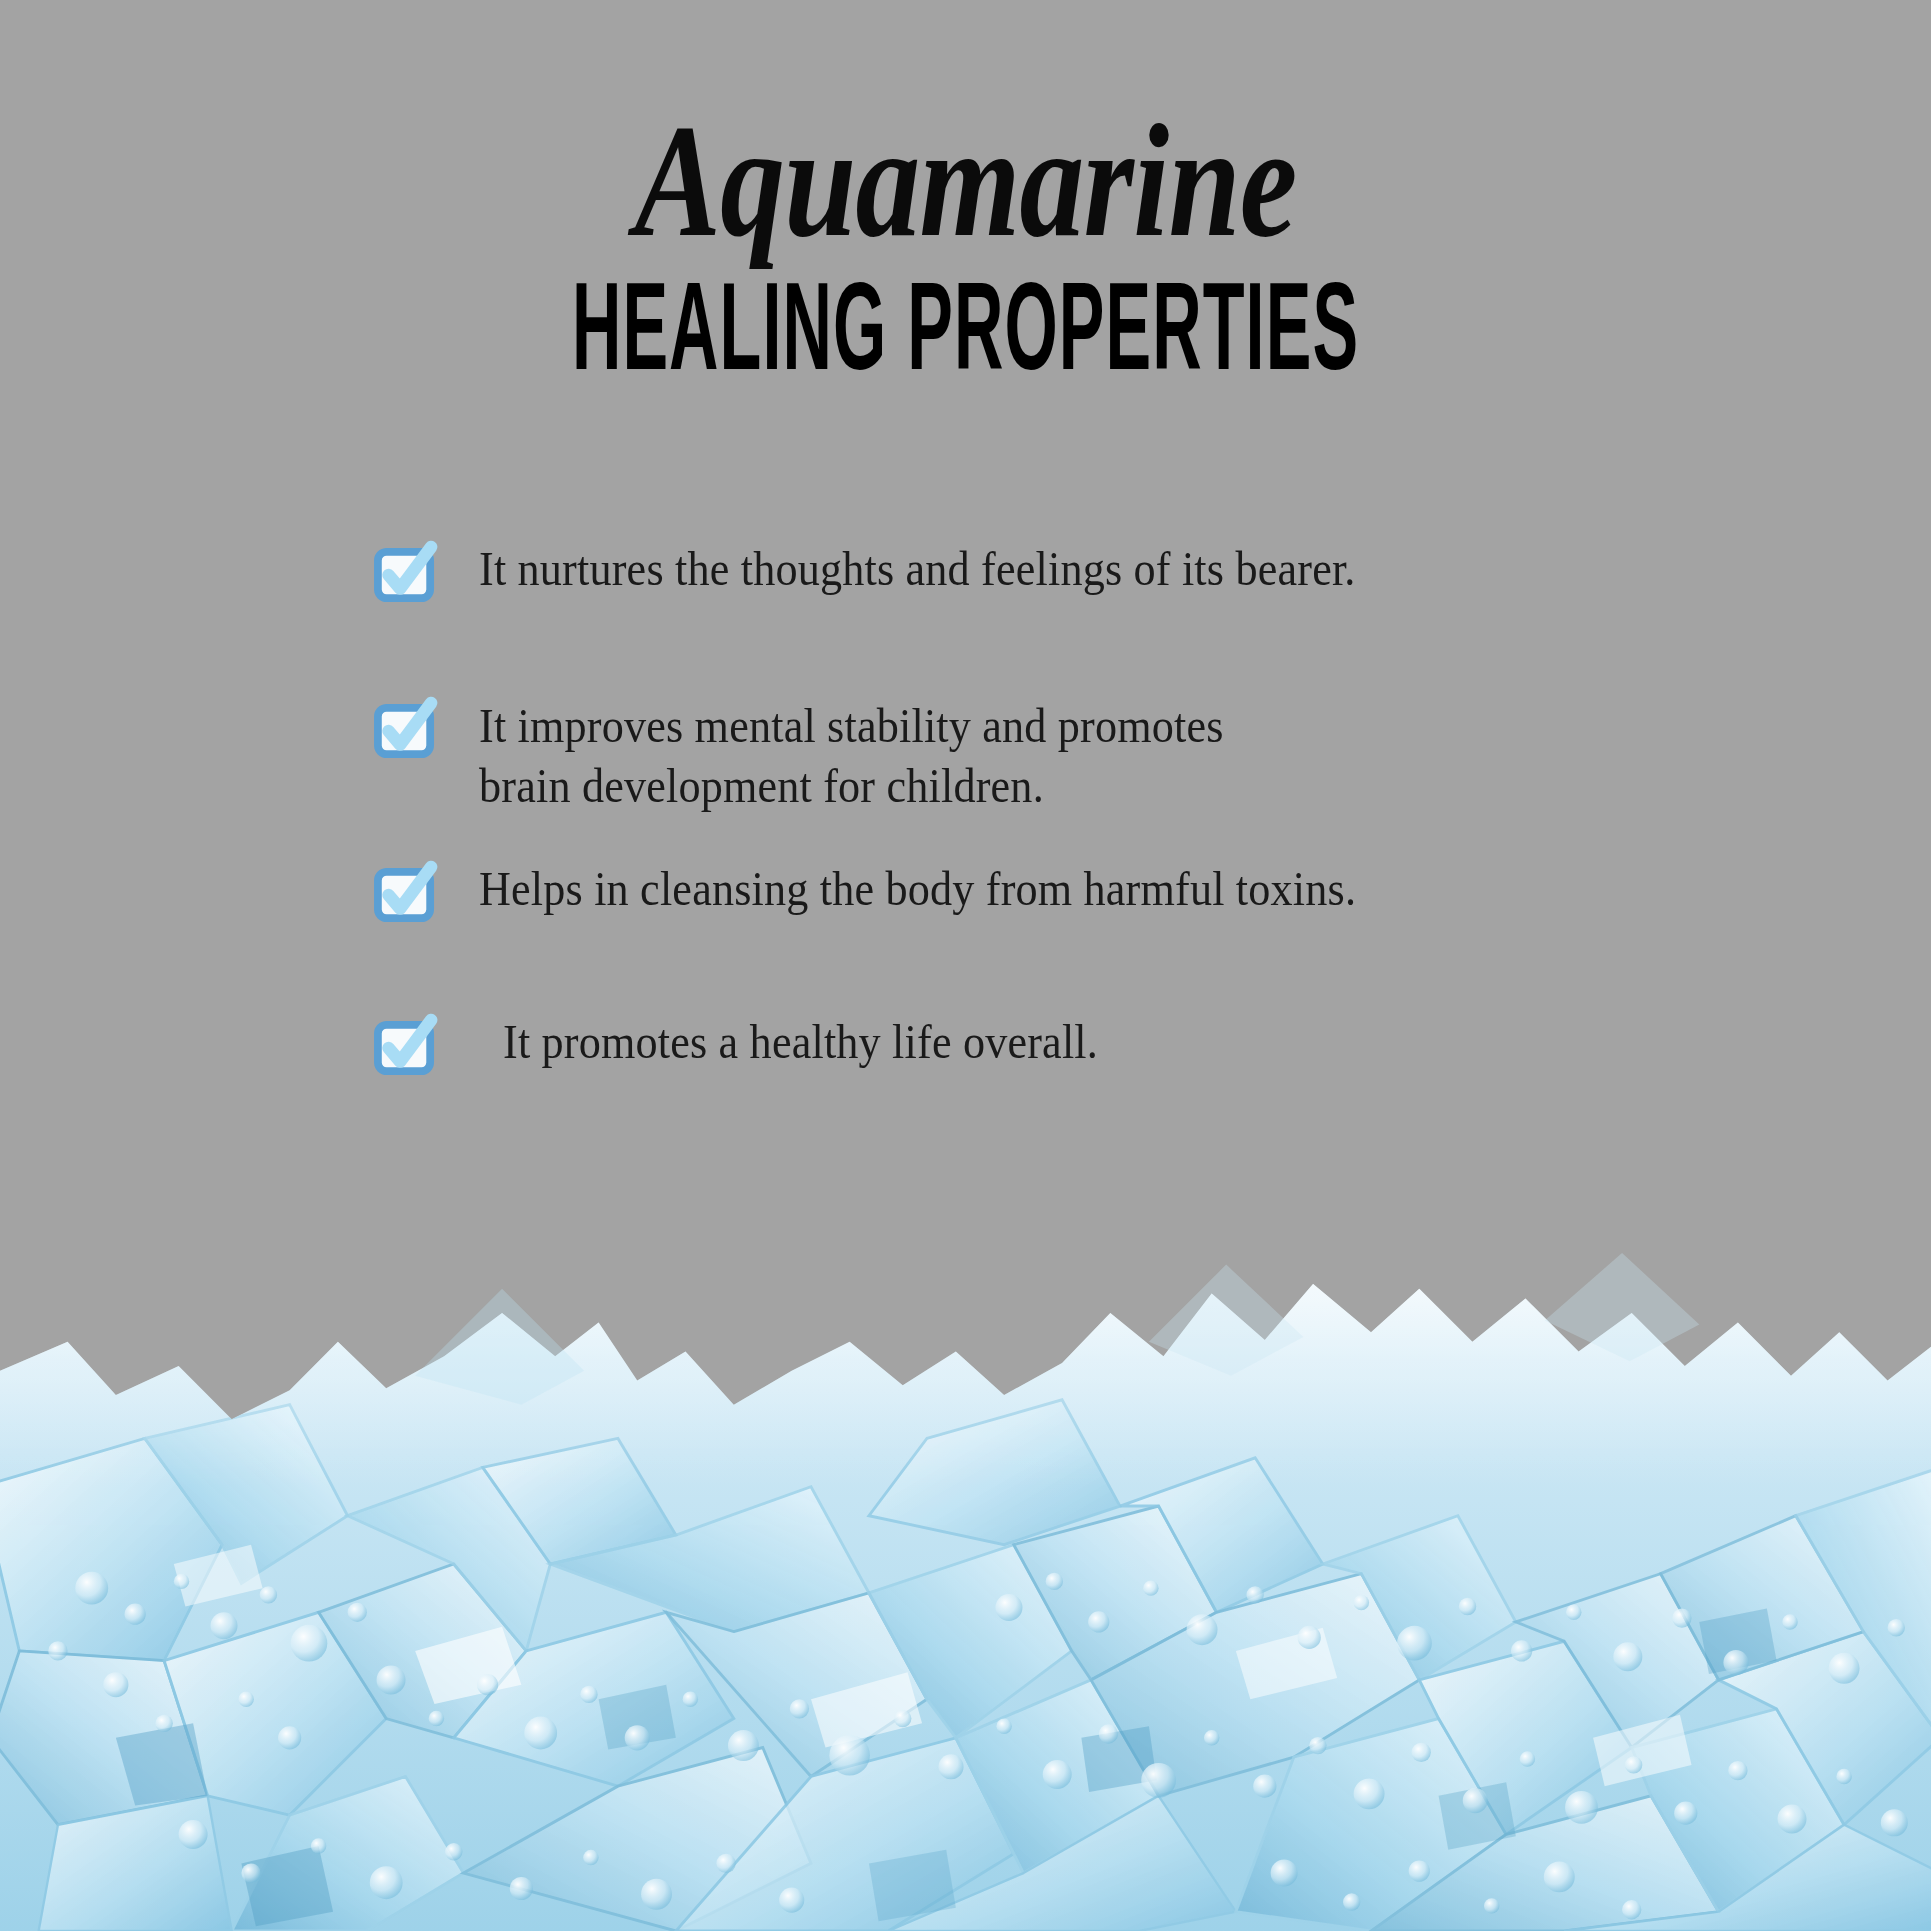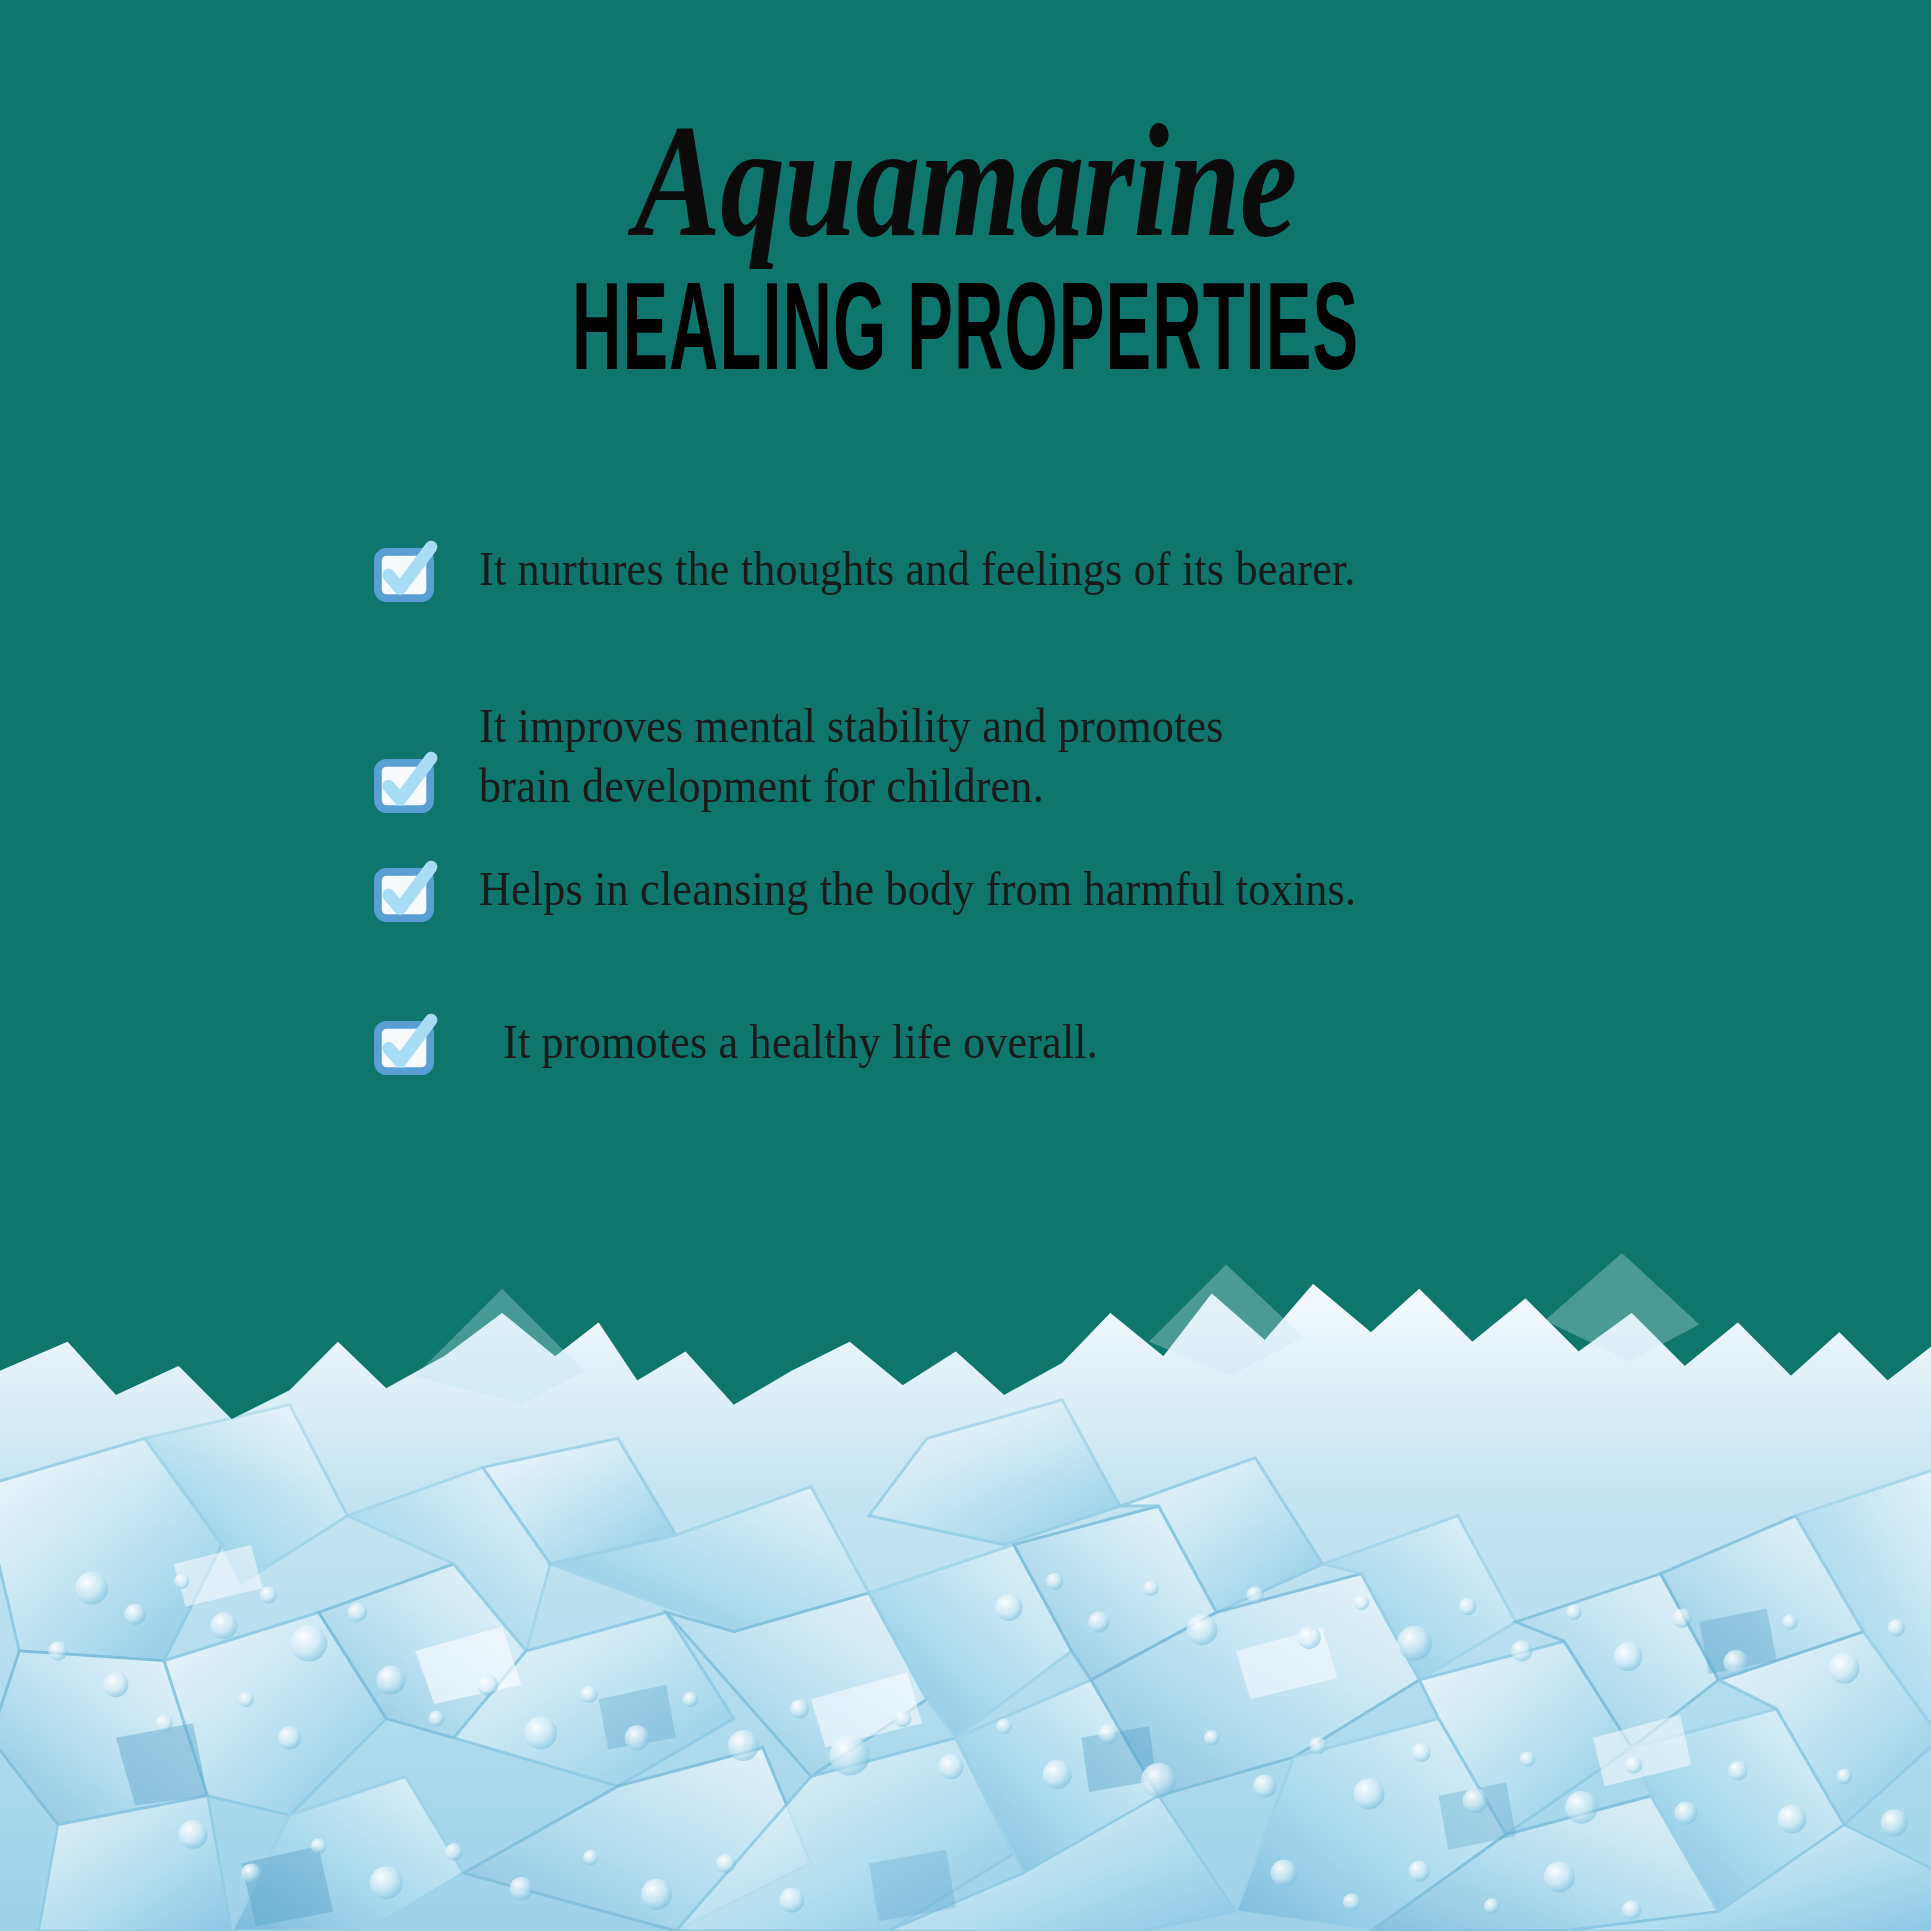--- a/index.html
+++ b/index.html
@@ -11,21 +11,21 @@
     width: 1931px;
     height: 1931px;
     overflow: hidden;
     font-family: "Liberation Serif", "DejaVu Serif", serif;
     position: relative;
   }
 
   #poster {
     position: absolute;
     inset: 0;
-    background: #0f766e;
+    background: #a3a3a3;
     overflow: hidden;
   }
 
   
   .head-wrap {
     position: absolute;
     top: 0;
     left: 0;
     width: 1931px;
     text-align: center;
@@ -101,21 +101,21 @@
     color: #1a1a1a;
     transform: scaleX(0.92);
     transform-origin: 0 0;
     white-space: pre-line;
     letter-spacing: 0.2px;
     padding-top: 1.9px;
   }
 
   
   .row-0 { margin-bottom: 89px; }
-  .row-1 { margin-bottom: 42px; align-items: flex-end; }
+  .row-1 { margin-bottom: 42px; }
   .row-2 { margin-bottom: 85px; }
   .row-3 { margin-bottom: 85px; }
   .row-4 { margin-bottom: 0; gap: 24px; }
 
   
   #ice-photo {
     position: absolute;
     left: 0;
     bottom: 0;
     width: 1931px;

